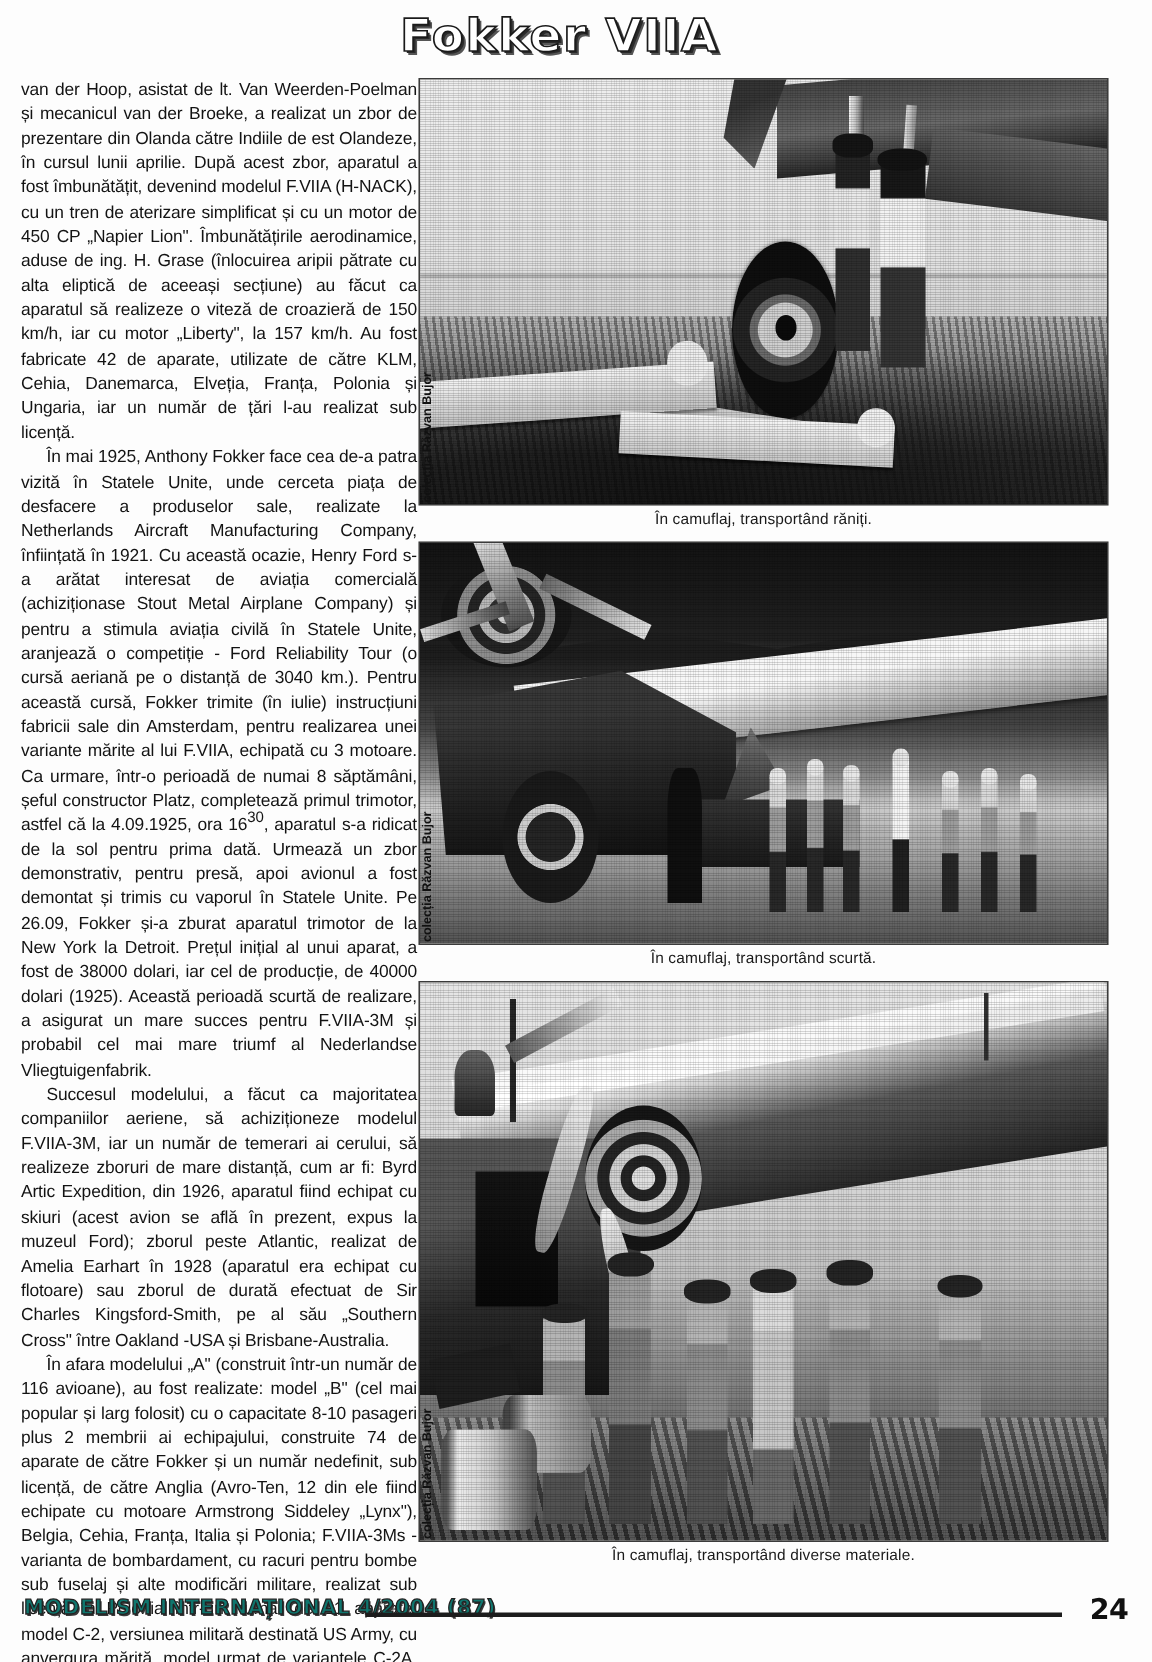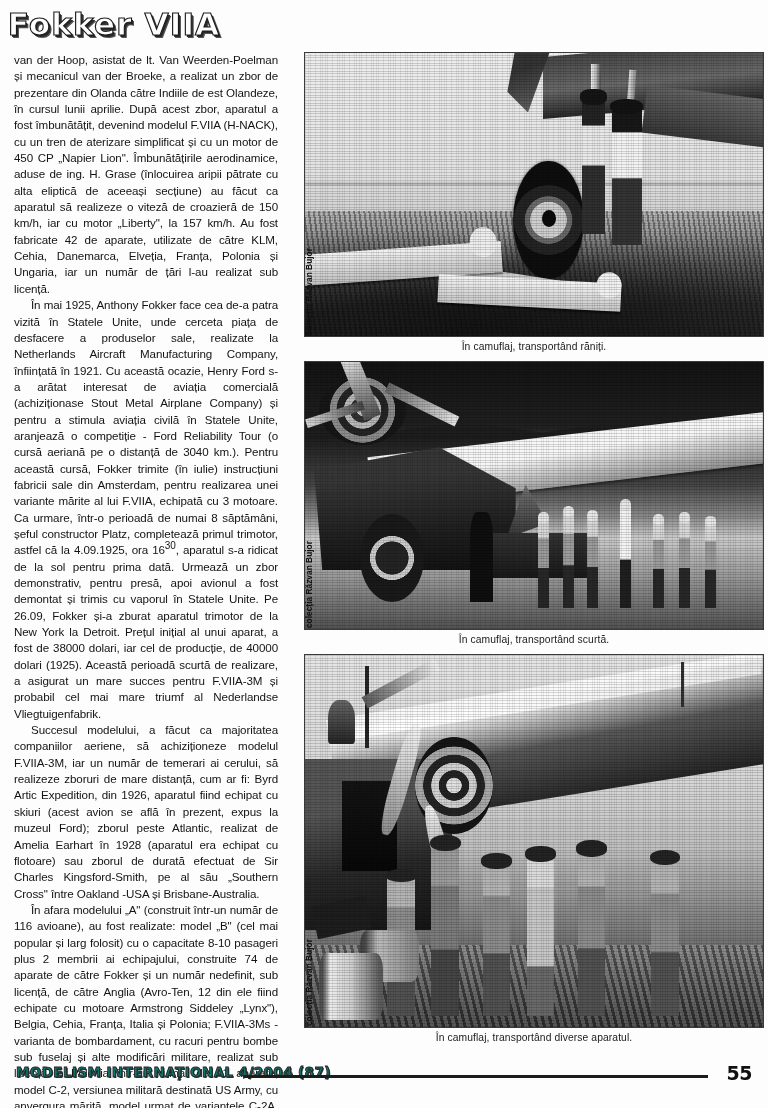--- a/index.html
+++ b/index.html
@@ -20,24 +20,24 @@
   .page {
     position: absolute;
     inset: 0;
     background: #fdfdfd;
   }
 
   
   .masthead {
     position: absolute;
     top: 8px;
-    left: 16px;
+    left: 4px;
     right: 16px;
     height: 40px;
-    text-align: left;
+    text-align: center;
   }
   .masthead-title {
     display: inline-block;
     font-family: "DejaVu Sans", sans-serif;
     font-size: 30px;
     font-weight: bold;
     letter-spacing: 1px;
     color: #ffffff;
     -webkit-text-stroke: 1.1px #1a1a1a;
     text-shadow:
@@ -80,21 +80,21 @@
   }
   .text-col sup {
     font-size: 10px;
     vertical-align: super;
     line-height: 0;
   }
 
   
   .photo-col {
     position: absolute;
-    left: 292px;
+    left: 267px;
     top: 0;
     width: 472px;
   }
 
   .figure {
     position: relative;
     margin-bottom: 9px;
   }
   .figure-inner {
     position: relative;
@@ -425,25 +425,25 @@
                   <i></i>
                   <i></i>
                   <i></i>
                 </div>
               <div class="barrel2"></div>
               <div class="barrel1"></div>
             </div>
           </div>
           <span class="credit">colecția Răzvan Bujor</span>
         </div>
-        <div class="caption">În camuflaj, transportând diverse aparatul.</div>
+        <div class="caption">În camuflaj, transportând diverse materiale.</div>
       </div>
 
     </div>
   </div>
 
   <div class="footer">
     <span class="footer-title">MODELISM INTERNAȚIONAL 4/2004 (87)</span>
     <div class="footer-rule"></div>
-    <span class="footer-page">55</span>
+    <span class="footer-page">24</span>
   </div>
 
 </div>
 
 </body></html>

